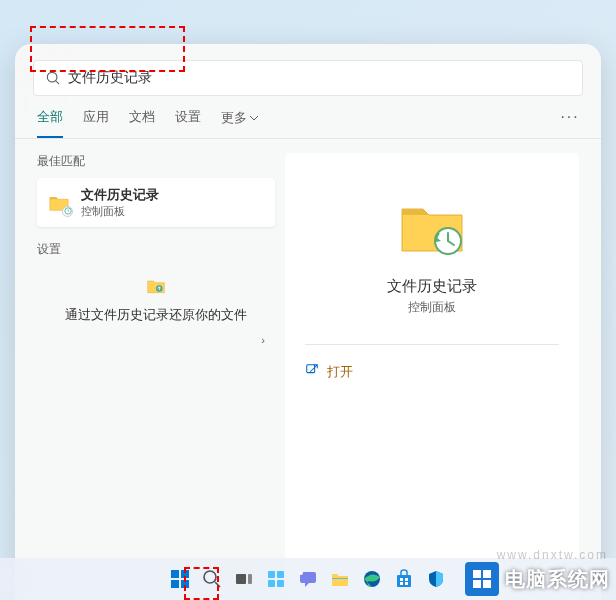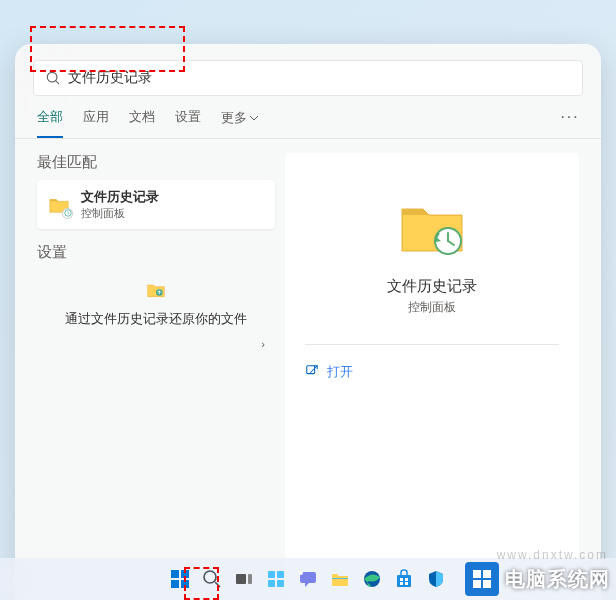--- a/index.html
+++ b/index.html
@@ -29,21 +29,21 @@
     
     .tabs { display: flex; padding: 12px 22px 0; gap: 20px; border-bottom: 1px solid #e5e5e5; font-size: 13px; color: #605e5c; position: relative; }
     .tab { padding-bottom: 10px; cursor: pointer; }
     .tab.active { color: #0f766e; border-bottom: 2px solid #0067c0; }
     .tab-more { display: flex; align-items: center; gap: 3px; }
     .tabs-menu { margin-left: auto; color: #605e5c; font-size: 16px; letter-spacing: 1px; cursor: pointer; padding-bottom: 10px; }
     
     .content { display: flex; padding: 14px 0 0 0; height: calc(100% - 110px); }
     
     .left-panel { width: 270px; padding: 0 10px 0 22px; }
-    .section-label { font-size: 15px; color: #605e5c; margin-bottom: 8px; }
+    .section-label { font-size: 12px; color: #605e5c; margin-bottom: 8px; }
     .result-item {
       background: #fff; border-radius: 4px; padding: 8px 10px; display: flex;
       align-items: center; gap: 10px; box-shadow: 0 1px 3px rgba(0,0,0,0.08); margin-bottom: 14px;
     }
     .result-icon { width: 24px; height: 24px; display: flex; align-items: center; justify-content: center; position: relative; }
     .folder-svg { width: 22px; height: 22px; }
     .clock-badge { position: absolute; bottom: -2px; right: -2px; width: 11px; height: 11px; background: #fff; border-radius: 50%; display: flex; align-items: center; justify-content: center; border: 1px solid #ccc; }
     .result-text { display: flex; flex-direction: column; }
     .result-title { font-size: 13px; font-weight: 600; color: #323130; }
     .result-sub { font-size: 11px; color: #605e5c; }
@@ -53,21 +53,21 @@
       font-size: 13px; color: #323130; cursor: pointer; border-radius: 4px; flex-direction: column;
     }
     .settings-icon { width: 20px; height: 20px; }
     .chevron { margin-left: auto; color: #605e5c; font-size: 11px; }
     
     .right-panel { flex: 1; background: #fff; margin-right: 22px; border-radius: 6px; padding: 20px; display: flex; flex-direction: column; align-items: center; }
     .preview-icon { width: 72px; height: 72px; margin: 18px 0 14px; position: relative; }
     .preview-title { font-size: 15px; color: #323130; margin-bottom: 3px; }
     .preview-sub { font-size: 12px; color: #605e5c; margin-bottom: 28px; }
     .divider { width: 100%; height: 1px; background: #e5e5e5; margin-bottom: 14px; }
-    .action-row { width: 100%; display: flex; align-items: flex-end; gap: 8px; font-size: 13px; color: #3b82f6; cursor: pointer; padding: 4px 0; }
+    .action-row { width: 100%; display: flex; align-items: flex-start; gap: 8px; font-size: 13px; color: #a16207; cursor: pointer; padding: 4px 0; }
     .open-icon { color: #0067c0; }
     
     .taskbar {
       position: absolute; bottom: 0; left: 0; right: 0; height: 42px;
       background: rgba(235, 240, 248, 0.85); display: flex; align-items: center;
       justify-content: center; gap: 6px; backdrop-filter: blur(20px);
     }
     .taskbar-icon { width: 26px; height: 26px; display: flex; align-items: center; justify-content: center; cursor: pointer; border-radius: 4px; }
     
     .watermark { position: absolute; bottom: 4px; right: 6px; display: flex; align-items: center; gap: 6px; z-index: 20; }

